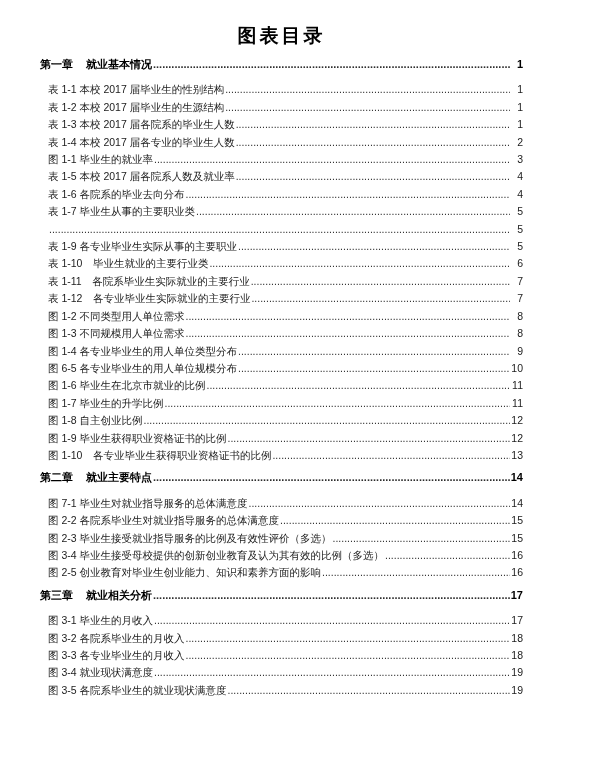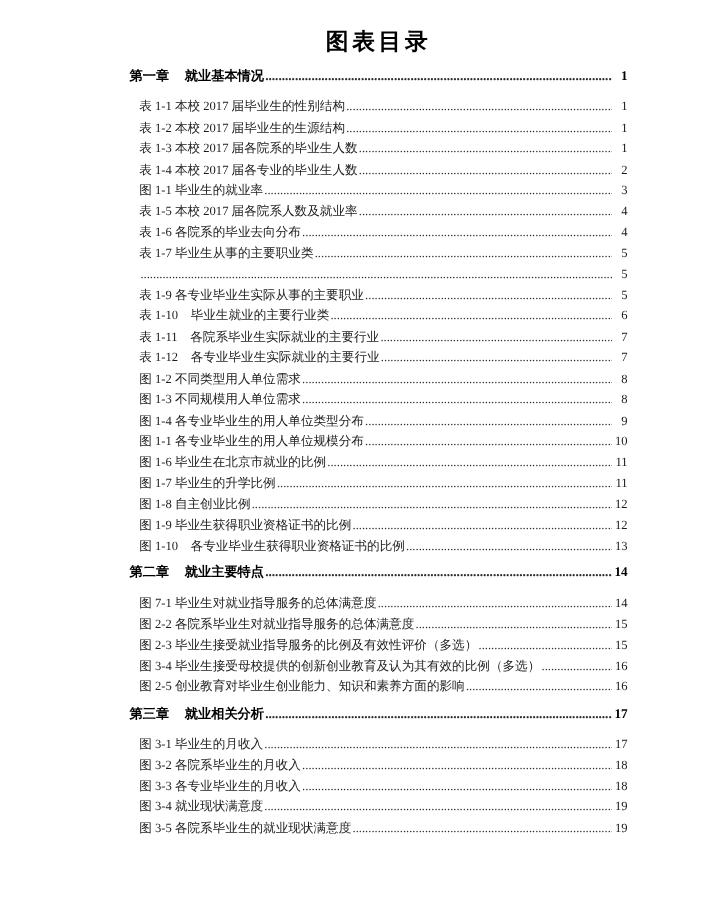--- a/index.html
+++ b/index.html
@@ -1,41 +1,40 @@
 <!DOCTYPE html>
 <html><head>
 <meta charset="utf-8">
 <style>
   html, body { margin: 0; padding: 0; background: #ffffff; }
   .page {
     width: 604px;
     height: 761px;
     box-sizing: border-box;
-    padding: 24px 81px 0 108px;
+    padding: 24px 81px 0 40px;
     background: #ffffff;
     font-family: "Liberation Sans", "DejaVu Sans", sans-serif;
     color: #1b1b1b;
     overflow: hidden;
   }
   .doc-title {
     text-align: center;
     font-size: 19px;
     font-weight: bold;
     letter-spacing: 3px;
     color: #000;
     margin: 0 0 8px 0;
     line-height: 24px;
   }
   .row {
     display: flex;
     align-items: baseline;
     line-height: 17.4px;
     font-size: 10.5px;
     color: #1b1b1b;
-    font-family: Liberation Serif, serif;
   }
   .row.chapter {
     font-weight: bold;
     font-size: 11px;
     color: #000;
     margin-top: 5px;
     margin-bottom: 8px;
   }
   .ch-label { margin-right: 13px; white-space: pre; }
   .ch-title { white-space: pre; }
@@ -142,21 +141,21 @@
         <span class="entry-text">图 1-3 不同规模用人单位需求</span>
         <span class="leader"></span>
         <span class="pagenum">8</span>
       </div>
       <div class="row entry">
         <span class="entry-text">图 1-4 各专业毕业生的用人单位类型分布</span>
         <span class="leader"></span>
         <span class="pagenum">9</span>
       </div>
       <div class="row entry">
-        <span class="entry-text">图 1-1 各专业毕业生的用人单位规模分布</span>
+        <span class="entry-text">图 6-5 各专业毕业生的用人单位规模分布</span>
         <span class="leader"></span>
         <span class="pagenum">10</span>
       </div>
       <div class="row entry">
         <span class="entry-text">图 1-6 毕业生在北京市就业的比例</span>
         <span class="leader"></span>
         <span class="pagenum">11</span>
       </div>
       <div class="row entry">
         <span class="entry-text">图 1-7 毕业生的升学比例</span>

